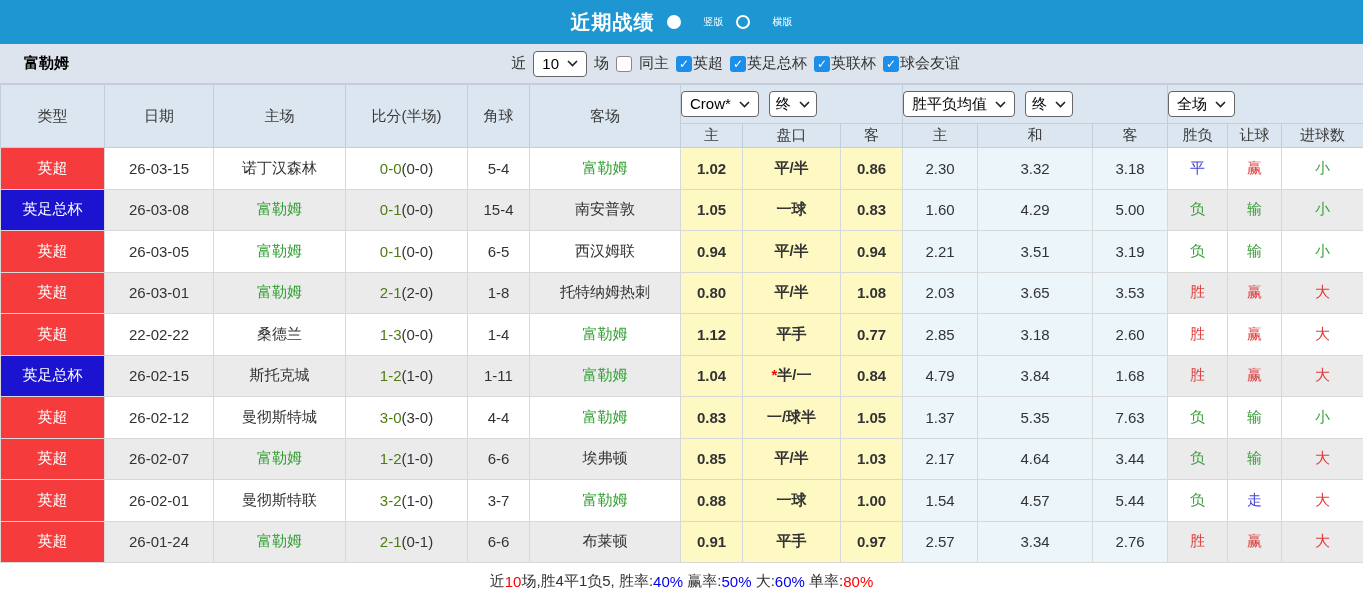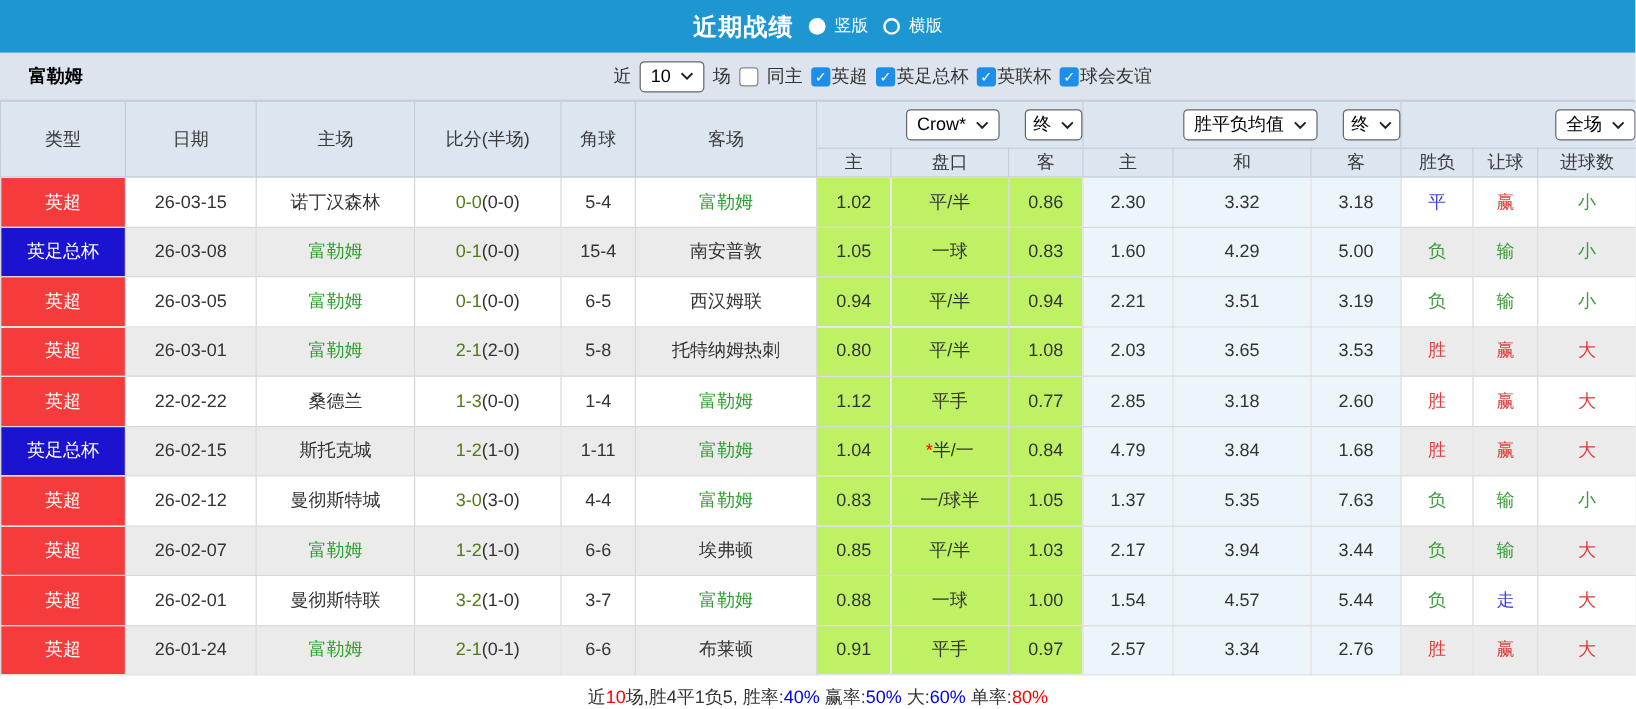--- a/index.html
+++ b/index.html
@@ -6,21 +6,21 @@
   .app{
     position:relative;width:1363px;height:591px;overflow:hidden;background:#fff;
     font-family:"Liberation Sans","DejaVu Sans",sans-serif;color:#333;
   }
   
   .titlebar{
     height:44px;background:#1e96d2;display:flex;align-items:center;justify-content:center;
     gap:12px;color:#fff;
   }
   .page-title{font-size:20px;font-weight:bold;letter-spacing:1px;}
-  .radio-option{display:inline-flex;align-items:center;gap:8px;font-size:14px;cursor:pointer;}
+  .radio-option{display:inline-flex;align-items:center;gap:23px;font-size:10px;cursor:pointer;}
   .radio{width:14px;height:14px;border-radius:50%;box-sizing:border-box;display:inline-block;}
   .radio.sel{background:#fff;}
   .radio.unsel{border:2px solid #fff;}
   
   .filterbar{
     height:40px;background:#dee4ed;display:flex;align-items:center;
     border-bottom:1px solid #c6cdd8;box-sizing:border-box;
   }
   .team-name{font-weight:bold;font-size:15px;color:#000;margin-left:24px;}
   .filters{margin-left:auto;margin-right:403px;display:flex;align-items:center;gap:7px;font-size:15px;color:#333;white-space:nowrap;}
@@ -35,31 +35,31 @@
   .cb.off{background:#fff;border:1px solid #888;}
   .lg{display:inline-flex;align-items:center;gap:1px;}
   
   table{border-collapse:collapse;table-layout:fixed;width:1363px;font-size:15px;color:#333;padding-left:44px;}
   thead th{
     background:#dce6f0;font-weight:normal;border:1px solid #c4cedb;color:#3a3a3a;
     padding:0;text-align:center;
   }
   .hd-row1 th{height:38px;}
   .hd-row2 th{height:23px;font-size:15px;}
-  .dd-wrap{display:flex;align-items:center;justify-content:flex-end;gap:21px;}
+  .dd-wrap{display:flex;align-items:center;justify-content:flex-start;gap:10px;}
   tbody td{
     border:1px solid #d8d8d8;text-align:center;padding:0;overflow:hidden;white-space:nowrap;
   }
   tbody tr{height:41.5px;}
   tr.odd{background:#ffffff;}
   tr.even{background:#ebebeb;}
   td.type{color:#fff;}
   td.type-red{background:#f53b3b;}
   td.type-blue{background:#1b13cf;}
-  td.odds{background:#bef264;}
+  td.odds{background:#fef9c3;font-weight:bold;}
   td.avg{background:#ecf5fa;}
   .team-green{color:#2f9e2f;}
   .score-main{color:#4d7c0f;}
   .star{color:#ff0000;}
   .c-red{color:#e03c3c;}
   .c-green{color:#3a9c3a;}
   .c-blue{color:#3f3fd8;}
   
   .footer{height:37px;display:flex;align-items:center;justify-content:center;font-size:15px;color:#333;background:#fff;white-space:pre;}
   .footer .c-red{color:#ff0000;}
@@ -246,21 +246,21 @@
       <td class="avg">3.19</td>
       <td class="c-green">负</td>
       <td class="c-green">输</td>
       <td class="c-green">小</td>
     </tr>
         <tr class="even">
       <td class="type type-red">英超</td>
       <td>26-03-01</td>
       <td class="team-green">富勒姆</td>
       <td><span class="score-main">2-1</span><span>(2-0)</span></td>
-      <td>5-8</td>
+      <td>1-8</td>
       <td>托特纳姆热刺</td>
       <td class="odds">0.80</td>
       <td class="odds"><span class="star"></span><span>平/半</span></td>
       <td class="odds">1.08</td>
       <td class="avg">2.03</td>
       <td class="avg">3.65</td>
       <td class="avg">3.53</td>
       <td class="c-red">胜</td>
       <td class="c-red">赢</td>
       <td class="c-red">大</td>
@@ -320,21 +320,21 @@
       <td class="type type-red">英超</td>
       <td>26-02-07</td>
       <td class="team-green">富勒姆</td>
       <td><span class="score-main">1-2</span><span>(1-0)</span></td>
       <td>6-6</td>
       <td>埃弗顿</td>
       <td class="odds">0.85</td>
       <td class="odds"><span class="star"></span><span>平/半</span></td>
       <td class="odds">1.03</td>
       <td class="avg">2.17</td>
-      <td class="avg">3.94</td>
+      <td class="avg">4.64</td>
       <td class="avg">3.44</td>
       <td class="c-green">负</td>
       <td class="c-green">输</td>
       <td class="c-red">大</td>
     </tr>
         <tr class="odd">
       <td class="type type-red">英超</td>
       <td>26-02-01</td>
       <td>曼彻斯特联</td>
       <td><span class="score-main">3-2</span><span>(1-0)</span></td>

